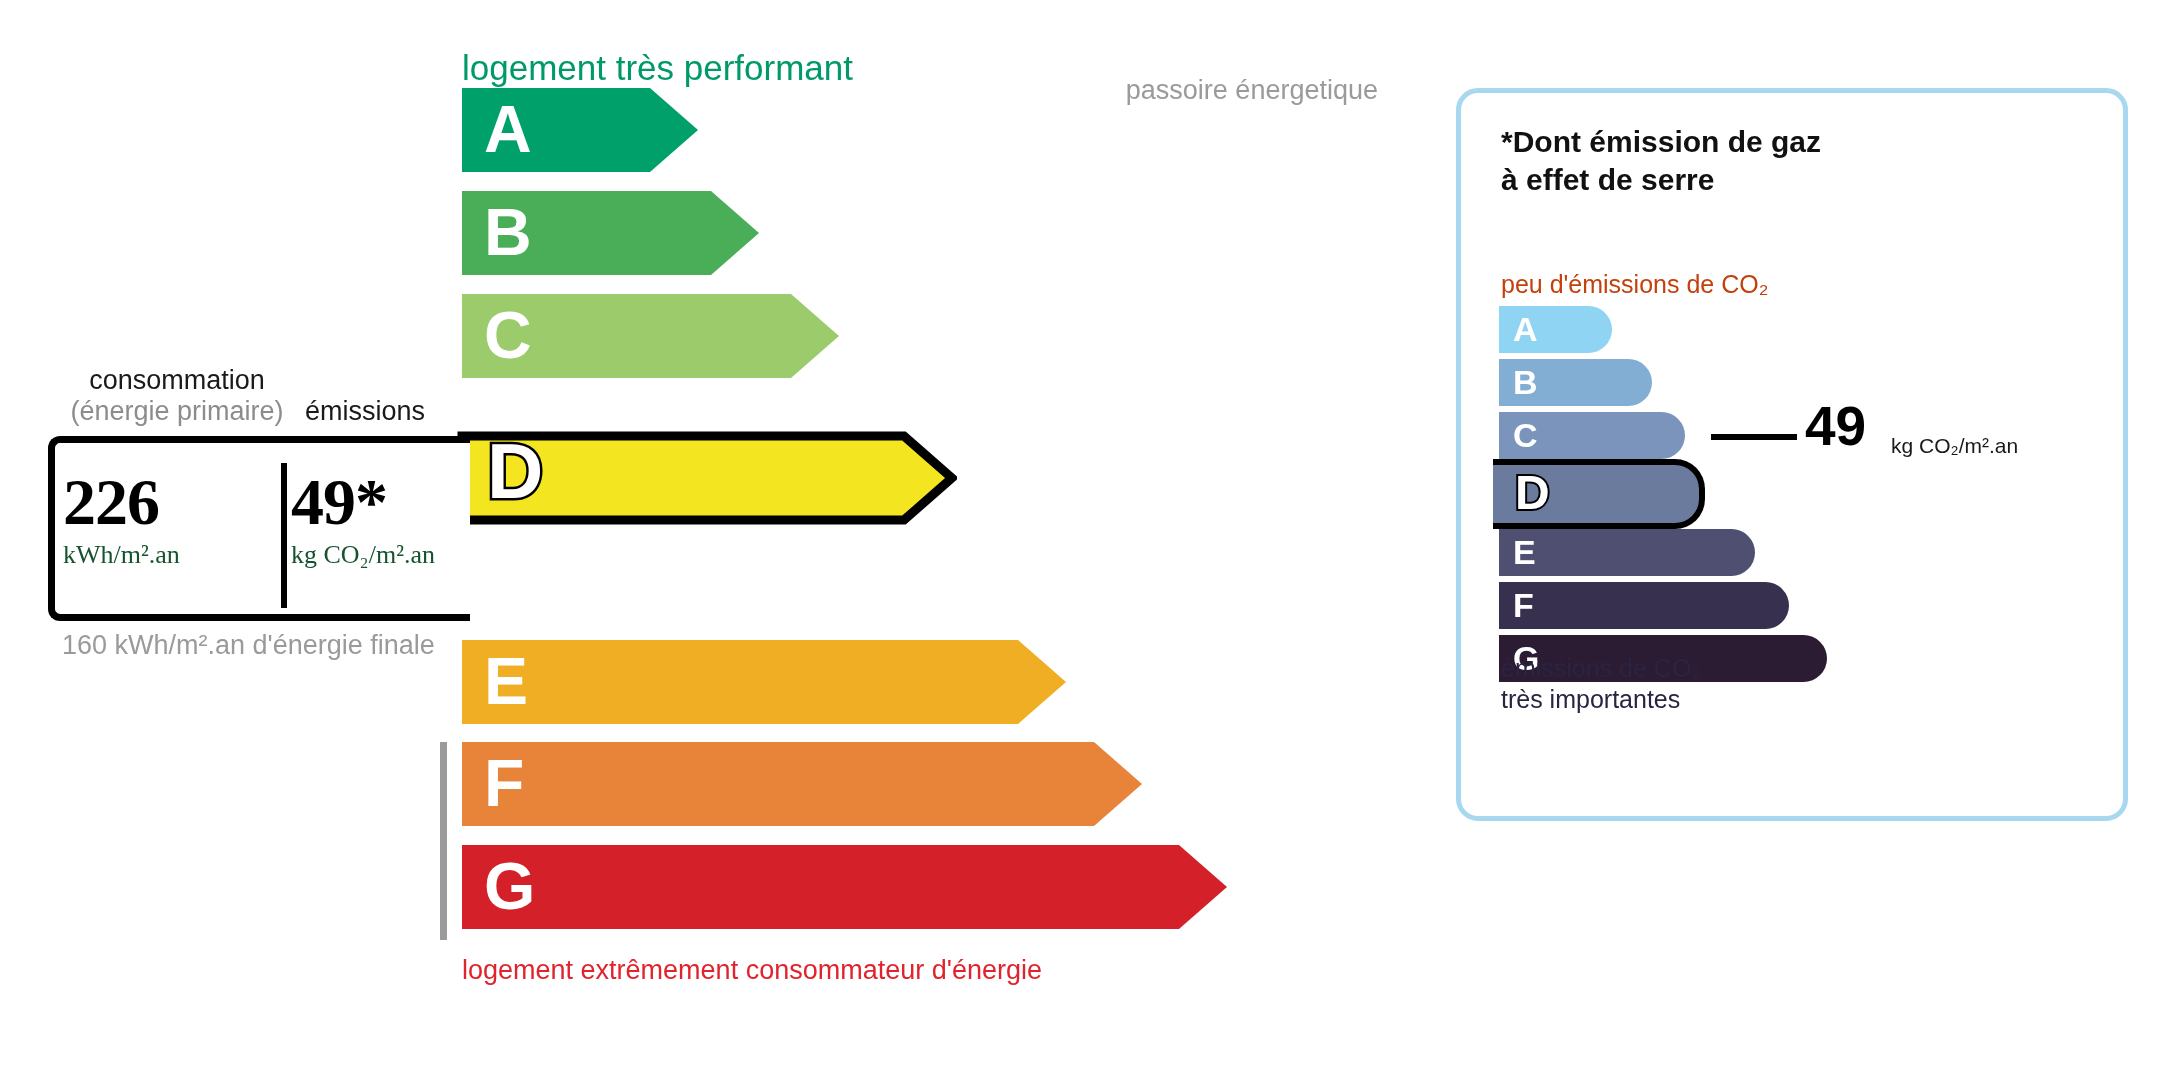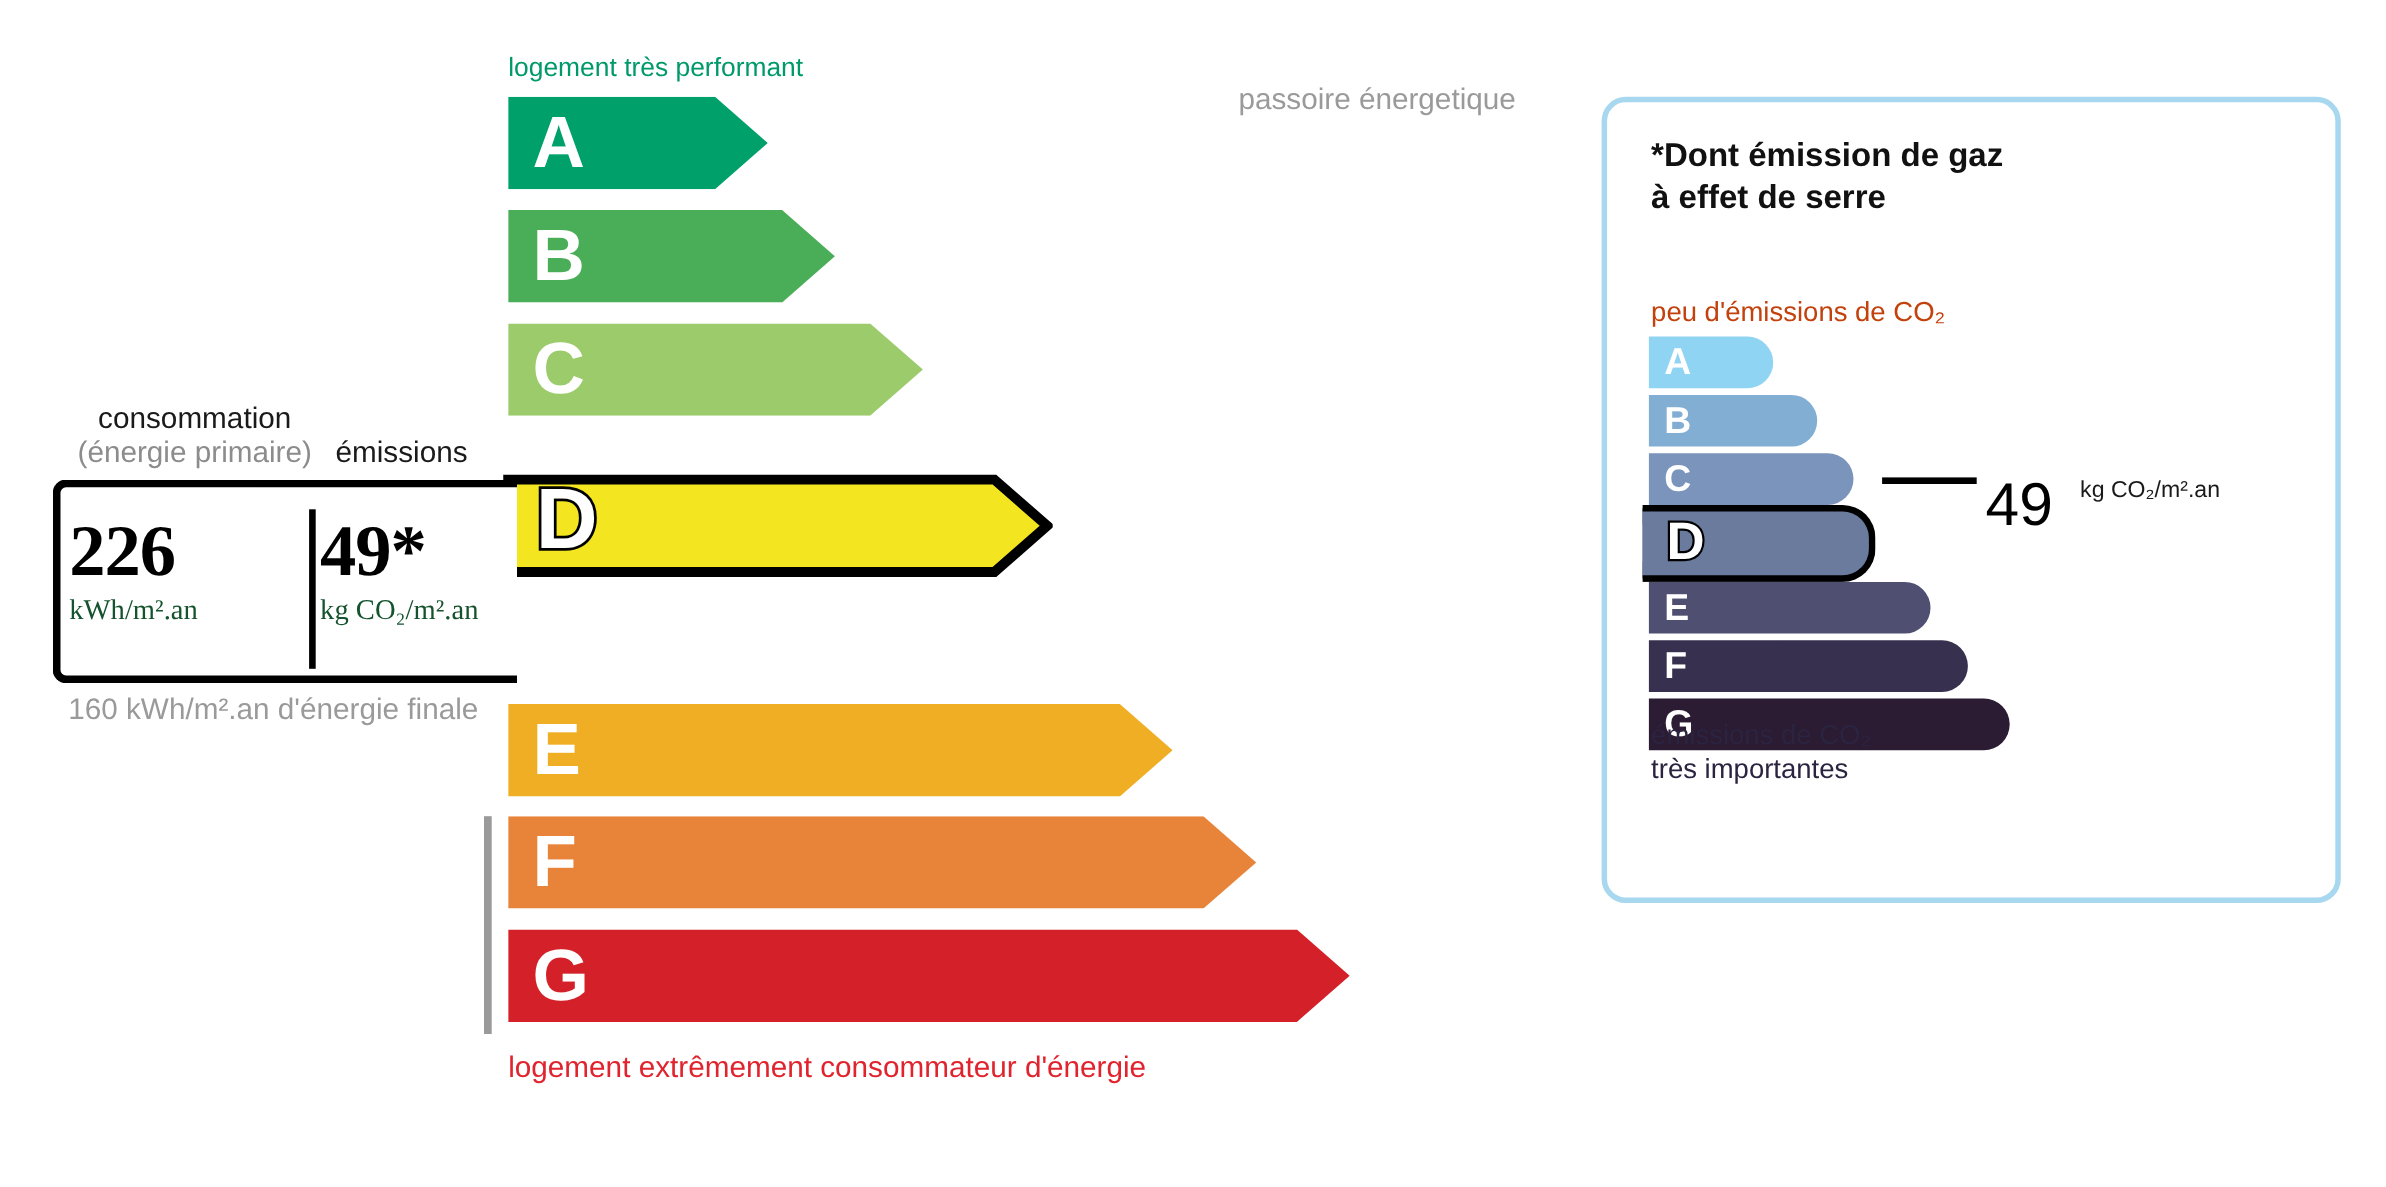--- a/index.html
+++ b/index.html
@@ -17,21 +17,21 @@
 
   #dpe-panel {
     position: absolute;
     left: 0; top: 0;
     width: 1400px; height: 1079px;
   }
 
   #top-caption {
     position: absolute;
     left: 462px; top: 48px;
-    font-size: 24px;
+    font-size: 35px;
     color: #009a6a;
     white-space: nowrap;
   }
 
   #bottom-caption {
     position: absolute;
     left: 462px; top: 955px;
     font-size: 27px;
     color: #e1232e;
     white-space: nowrap;
@@ -248,24 +248,23 @@
     position: absolute;
     left: 250px; top: 341px;
     width: 86px; height: 6px;
     background: #000000;
   }
 
   #co2-value {
     position: absolute;
     left: 344px; top: 306px;
     font-size: 55px;
-    font-weight: normal;
+    font-weight: bold;
     color: #000000;
     line-height: 1;
-    margin-top: 32px;
   }
 
   #co2-value-unit {
     position: absolute;
     left: 430px; top: 341px;
     font-size: 21px;
     color: #1a1a1a;
     white-space: nowrap;
   }
 </style>

